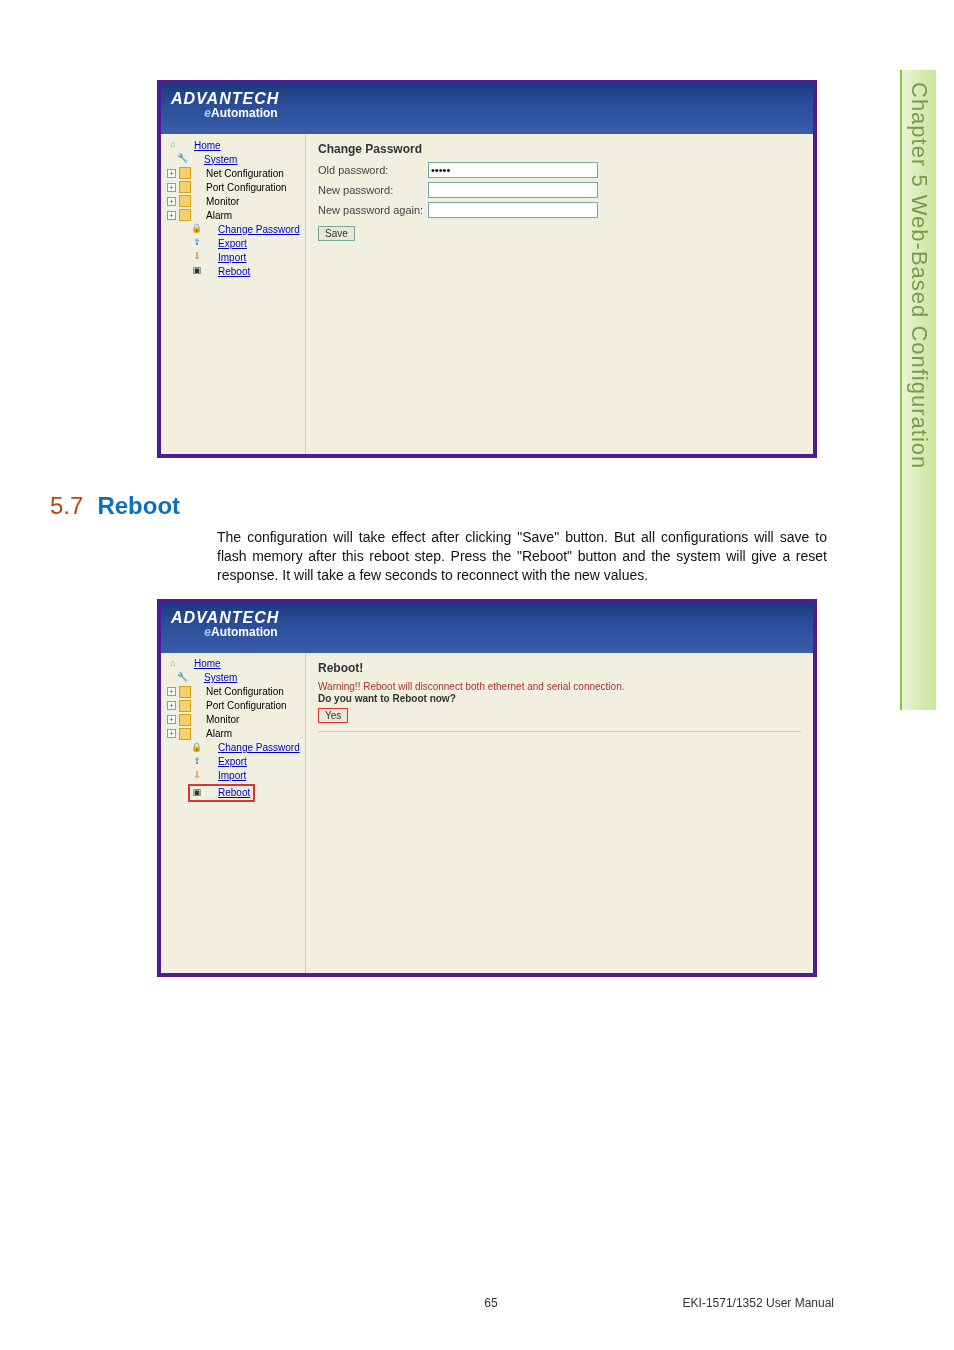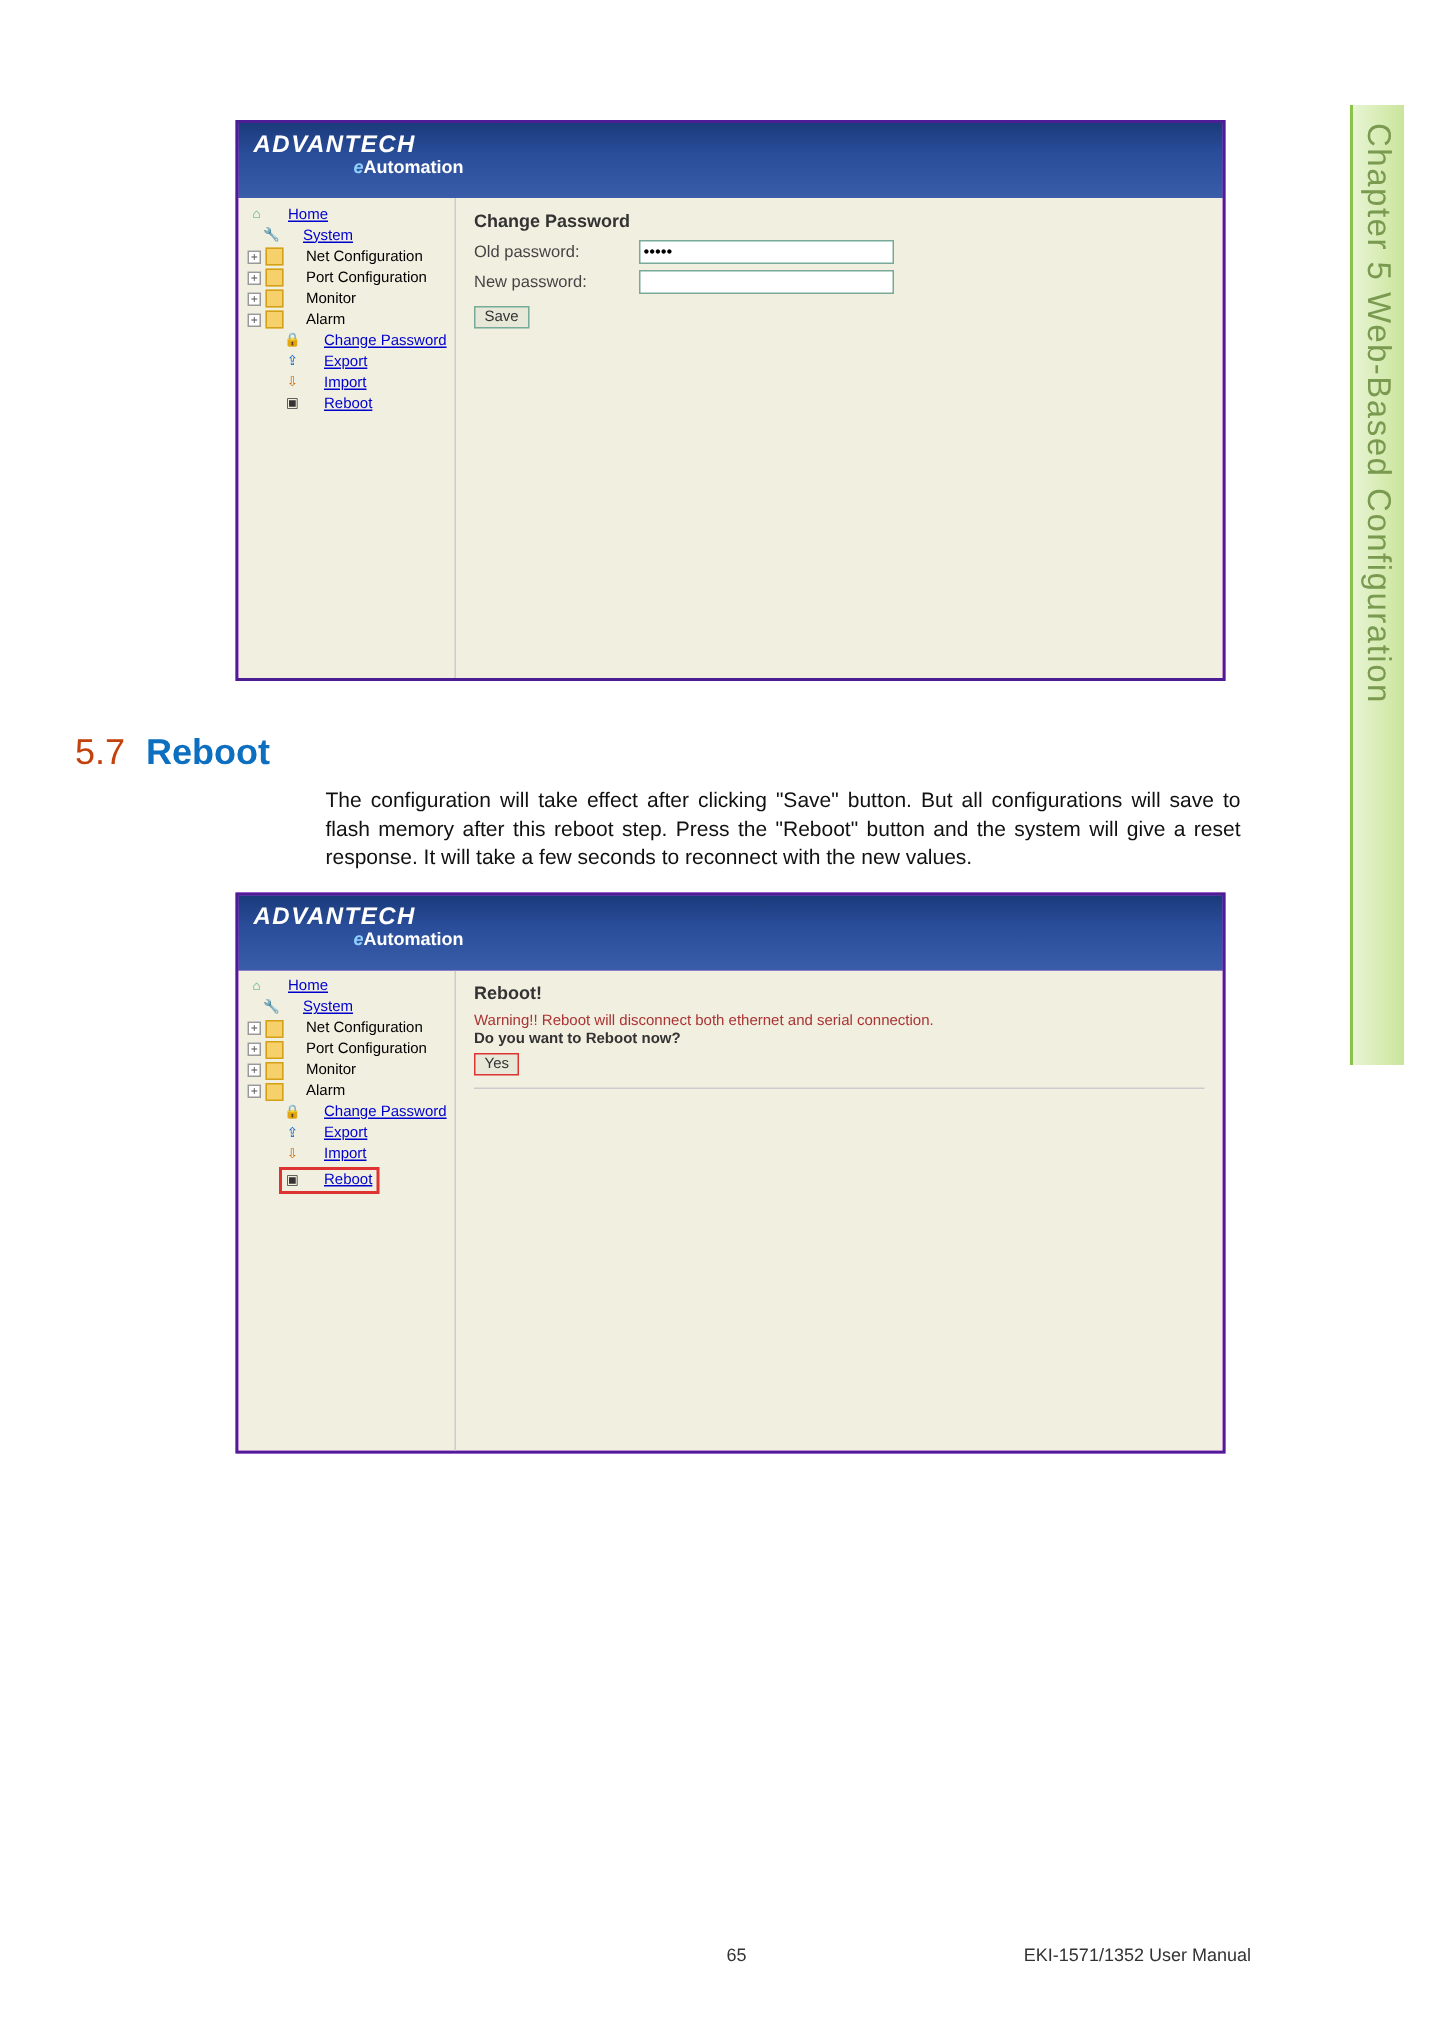--- a/index.html
+++ b/index.html
@@ -32,41 +32,41 @@
   .side-tab span {
     writing-mode: vertical-rl;
     color: #7a9a4f;
     font-size: 22px;
     font-family: Arial, sans-serif;
     letter-spacing: 1px;
   }
   .app-window {
     width: 660px;
     margin: 0 auto 30px auto;
-    border: 2px solid #4c1d95;
-    background: #d946ef;
+    border: 4px solid #4c1d95;
+    background: #f9a8d4;
     font-size: 10px;
   }
   .app-header {
     background: linear-gradient(to bottom, #1a3a7a 0%, #2a4d9a 40%, #3a5daa 100%);
     height: 50px;
     padding: 6px 10px;
     position: relative;
     color: #fff;
   }
   .app-header .brand {
     font-weight: bold;
     font-size: 16px;
     letter-spacing: 1px;
     font-style: italic;
   }
   .app-header .subbrand {
     color: #fff;
     font-size: 12px;
-    text-align: right;
+    text-align: center;
     width: 140px;
     font-weight: bold;
     margin-top: -2px;
   }
   .app-header .subbrand .e { font-style: italic; color: #8fd0ff; }
   .app-body {
     display: flex;
     min-height: 320px;
   }
   .sidebar {
@@ -224,20 +224,24 @@
       <div class="content">
         <h4>Change Password</h4>
         <div class="form-row">
           <label>Old password:</label>
           <input type="password" value="•••••" style="">
         </div>
         <div class="form-row">
           <label>New password:</label>
           <input type="password" style="">
         </div>
+        <div class="form-row">
+          <label>New password again:</label>
+          <input type="password" style="">
+        </div>
         <button class="btn">Save</button>
       </div>
     </div>
   </div>
 
   <div class="section-heading">
     <span class="num">5.7</span>
     <span class="title">Reboot</span>
   </div>
   <p class="body-text">The configuration will take effect after clicking "Save" button. But all configurations will save to flash memory after this reboot step. Press the "Reboot" button and the system will give a reset response. It will take a few seconds to reconnect with the new values.</p>

